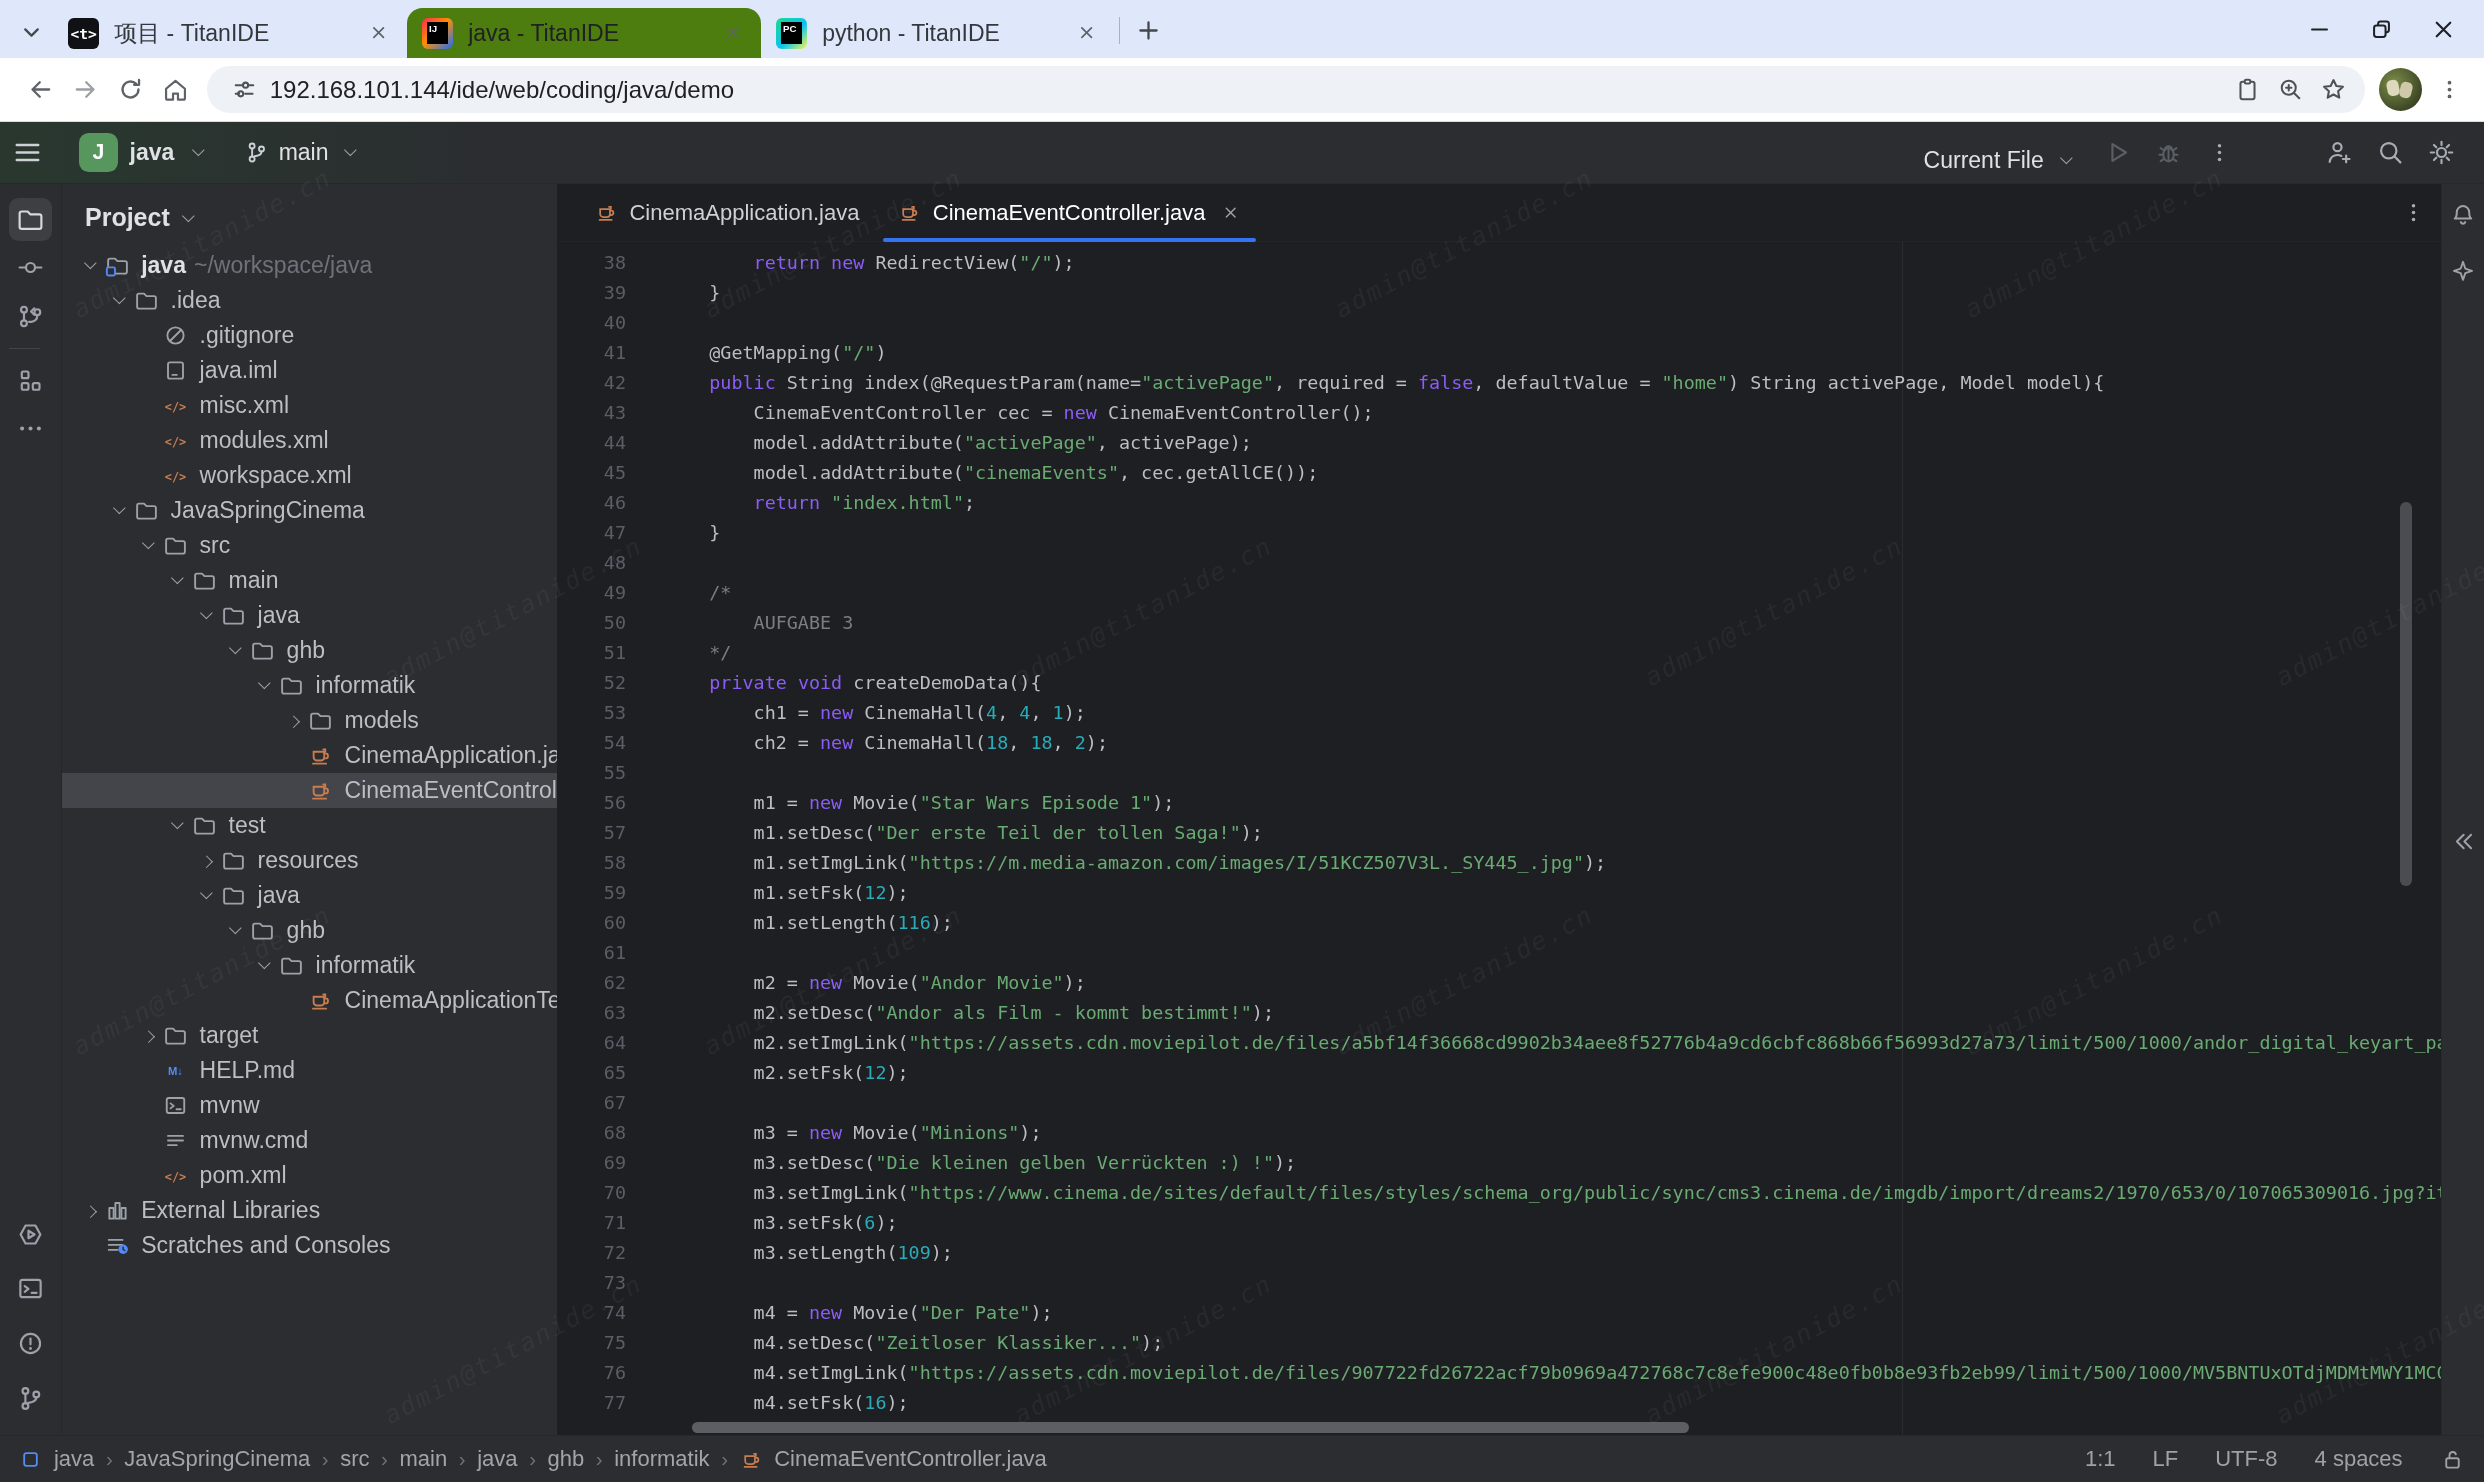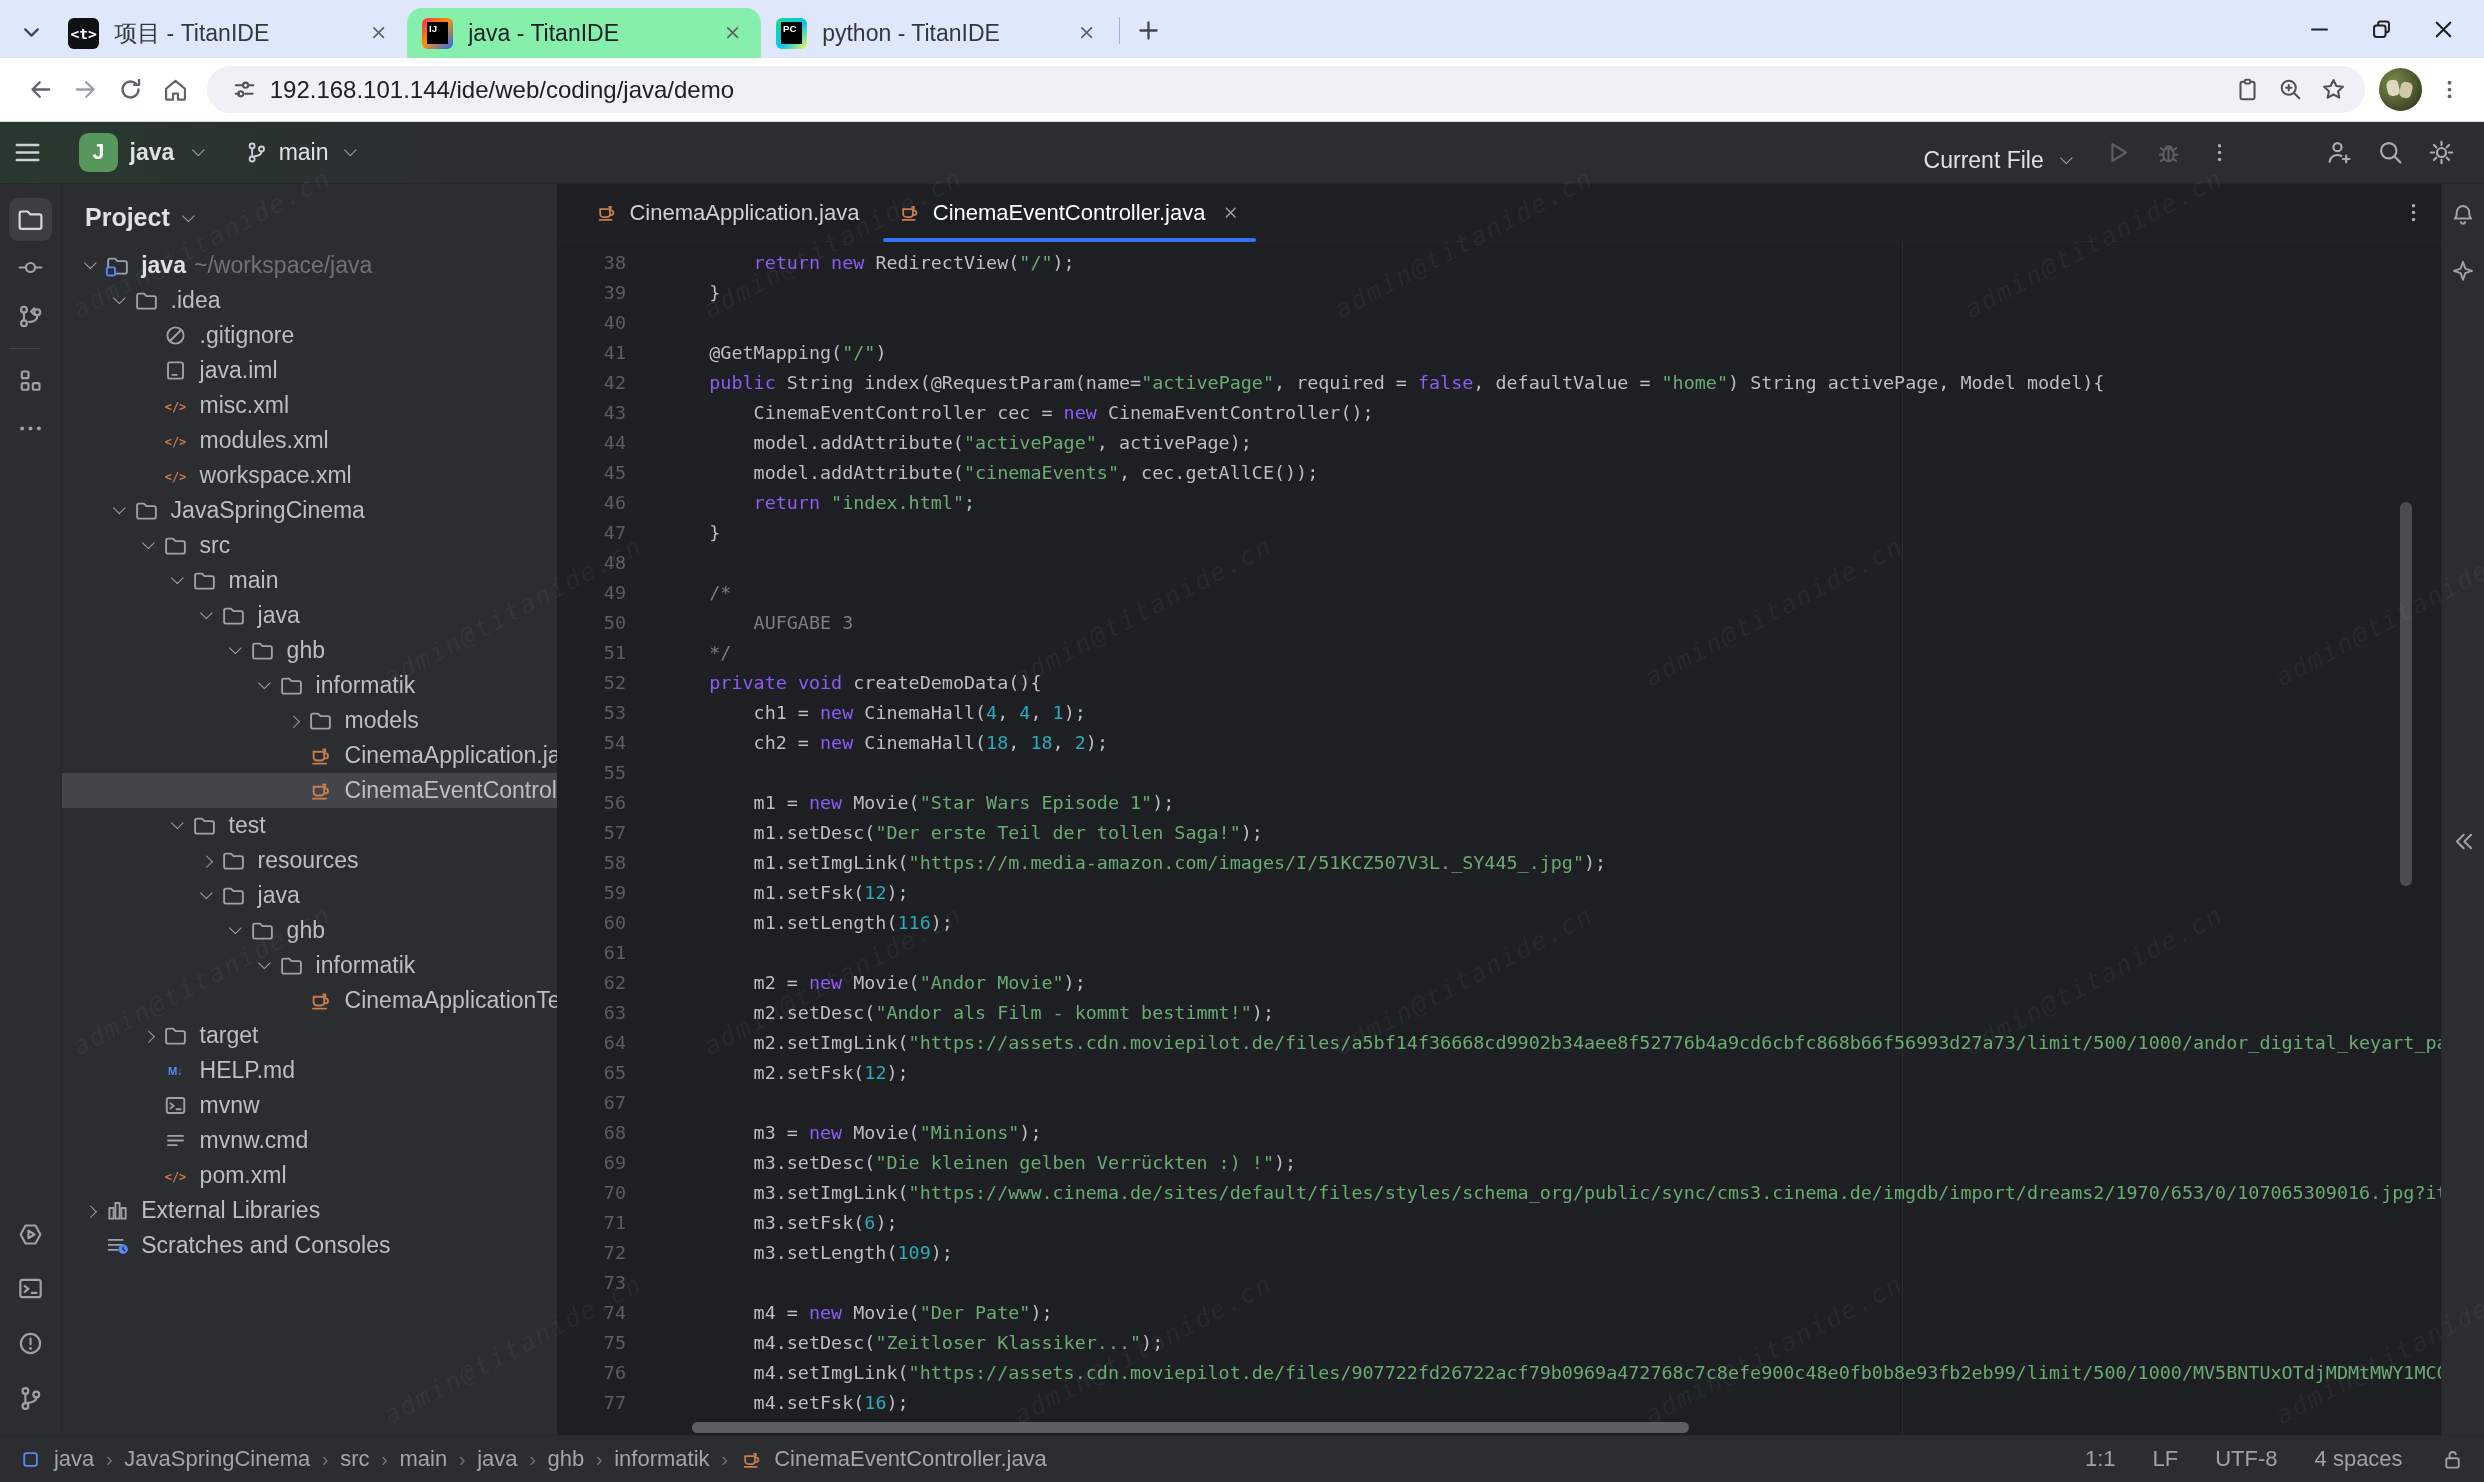--- a/index.html
+++ b/index.html
@@ -3,21 +3,21 @@
 <meta charset="utf-8">
 <style>
   *{margin:0;padding:0;box-sizing:border-box}
   html,body{background:#1E1F22}
   .app{position:relative;width:2484px;height:1483px;overflow:hidden;font-family:"Liberation Sans",sans-serif;background:#fff}
 
   
   .tabstrip{height:58px;background:#DEE8FA;display:flex;align-items:flex-end;padding-left:9.7px}
   .tabsearch{width:43px;height:43px;margin-bottom:3.9px;display:flex;align-items:center;justify-content:center;color:#45494e}
   .btab{width:354px;height:50px;display:flex;align-items:center;padding:0 13.6px 0 15.5px;font-size:23px;color:#34383c;position:relative}
-  .btab.active{background:#86efac;border-radius:15.5px 15.5px 0 0;color:#202124}
+  .btab.active{background:#4d7c0f;border-radius:15.5px 15.5px 0 0;color:#202124}
   .btab .title{flex:1;white-space:nowrap;overflow:hidden;margin-left:15px}
   .btab .x{color:#5F6368;width:29px;height:29px;display:flex;align-items:center;justify-content:center}
   .fav{width:31px;height:31px;border-radius:5.8px;flex:0 0 31px;display:flex;align-items:center;justify-content:center;font-weight:bold;color:#fff}
   .fav-titan{background:#101114;font-size:14.6px;font-family:"DejaVu Sans Mono",monospace}
   .fav-ij{background:linear-gradient(135deg,#fe2857 0%,#fe8f00 45%,#1a6dff 100%);position:relative}
   .fav-pc{background:linear-gradient(135deg,#21d789 0%,#07c3f2 55%,#fcf84a 100%);position:relative}
   .fav-inner{position:absolute;left:4.9px;top:4.9px;right:4.9px;bottom:4.9px;background:#000;color:#fff;font-size:9.7px;display:flex;align-items:flex-start;justify-content:flex-start;padding:1px 0 0 1.9px;letter-spacing:0}
   .tabsep{width:1px;height:27px;background:#9fb2d8;margin:0 9.7px 13.6px 3.9px}
   .newtab{width:39px;height:39px;margin-bottom:7.8px;display:flex;align-items:center;justify-content:center;color:#44474c}
   .wincontrols{margin-left:auto;display:flex;align-self:flex-start;height:100%;align-items:center;padding-right:9.7px;color:#1f2125}

